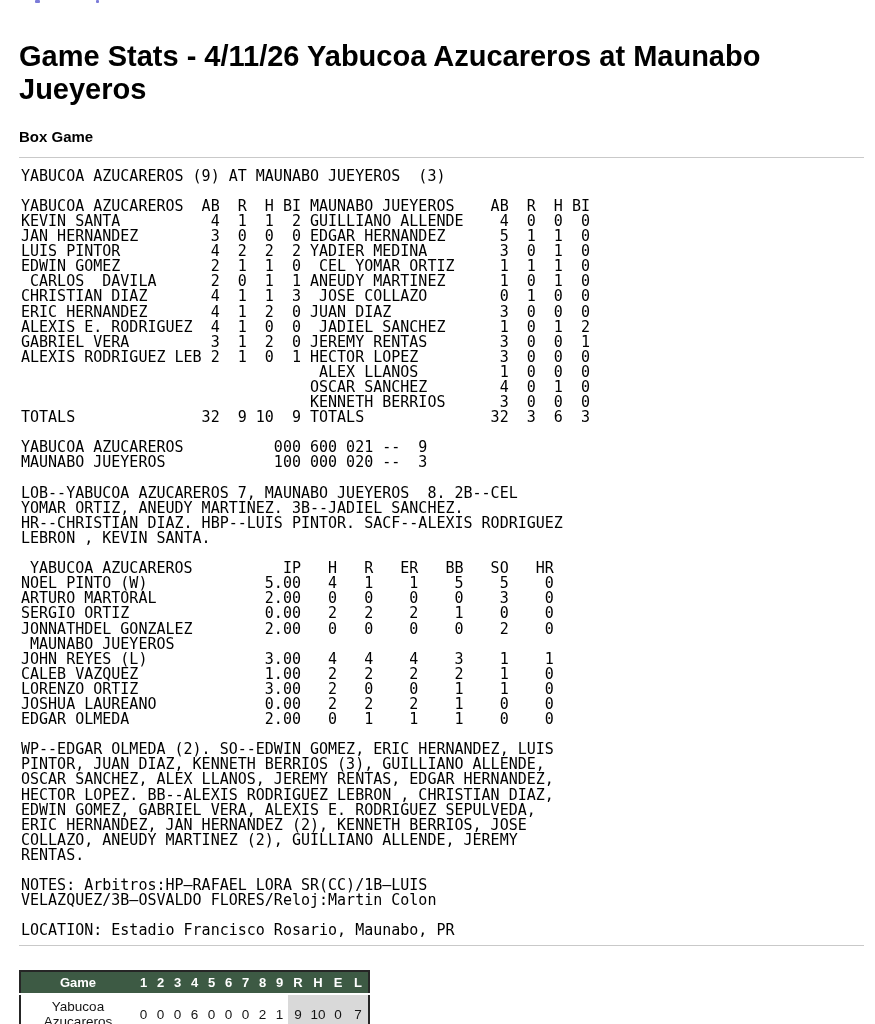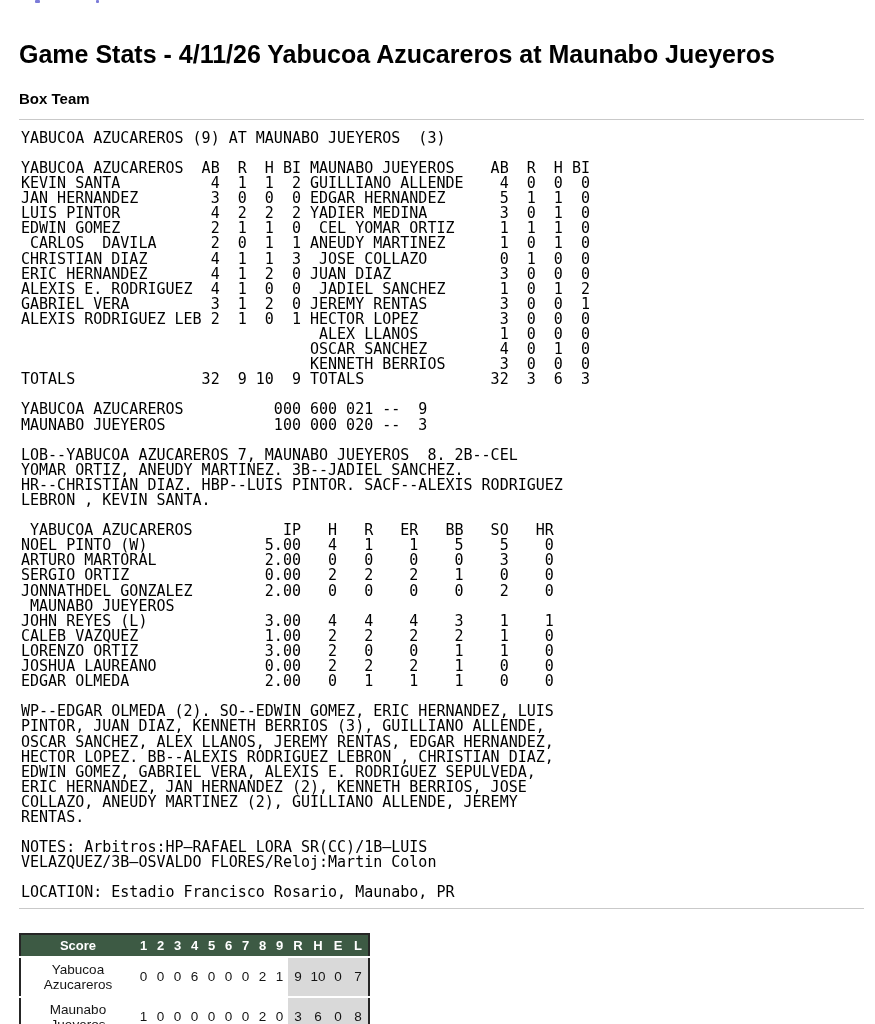--- a/index.html
+++ b/index.html
@@ -9,21 +9,21 @@
     overflow: hidden;
     position: relative;
     font-family: "Liberation Sans", sans-serif;
     color: #000;
   }
   .frag { position: absolute; top: 0; height: 3px; border-radius: 1px; background: #7b7bd8; }
   .frag1 { left: 35px; width: 5px; }
   .frag2 { left: 96px; width: 3px; }
 
   h1.page-title {
-    font-size: 25px;
+    font-size: 29px;
     font-weight: 700;
     line-height: 1.15;
     margin: 40px 14px 0 19px;
     letter-spacing: 0;
   }
   h3.section-title {
     font-size: 15px;
     font-weight: 700;
     margin: 21px 0 0 19px;
   }
@@ -69,21 +69,21 @@
   td.c-tot { background: var(--ls-tot, #d9d9d9); }
 </style>
 </head>
 <body>
 
 <div class="frag frag1"></div>
 <div class="frag frag2"></div>
 
 <h1 class="page-title">Game Stats - 4/11/26 Yabucoa Azucareros at Maunabo Jueyeros</h1>
 
-<h3 class="section-title">Box Team</h3>
+<h3 class="section-title">Box Game</h3>
 
 <hr class="divider divider-top">
 
 <pre class="box-score">YABUCOA AZUCAREROS (9) AT MAUNABO JUEYEROS  (3)
 
 YABUCOA AZUCAREROS  AB  R  H BI MAUNABO JUEYEROS    AB  R  H BI
 KEVIN SANTA          4  1  1  2 GUILLIANO ALLENDE    4  0  0  0
 JAN HERNANDEZ        3  0  0  0 EDGAR HERNANDEZ      5  1  1  0
 LUIS PINTOR          4  2  2  2 YADIER MEDINA        3  0  1  0
 EDWIN GOMEZ          2  1  1  0  CEL YOMAR ORTIZ     1  1  1  0
@@ -130,21 +130,21 @@
 NOTES: Arbitros:HP–RAFAEL LORA SR(CC)/1B–LUIS
 VELAZQUEZ/3B–OSVALDO FLORES/Reloj:Martin Colon
 
 LOCATION: Estadio Francisco Rosario, Maunabo, PR</pre>
 
 <hr class="divider divider-bottom">
 
 <table class="linescore">
   <thead>
     <tr>
-        <th class="c-team">Score</th>
+        <th class="c-team">Game</th>
         <th class="c-inn">1</th>
         <th class="c-inn">2</th>
         <th class="c-inn">3</th>
         <th class="c-inn">4</th>
         <th class="c-inn">5</th>
         <th class="c-inn">6</th>
         <th class="c-inn">7</th>
         <th class="c-inn">8</th>
         <th class="c-inn">9</th>
         <th class="c-tot">R</th>

